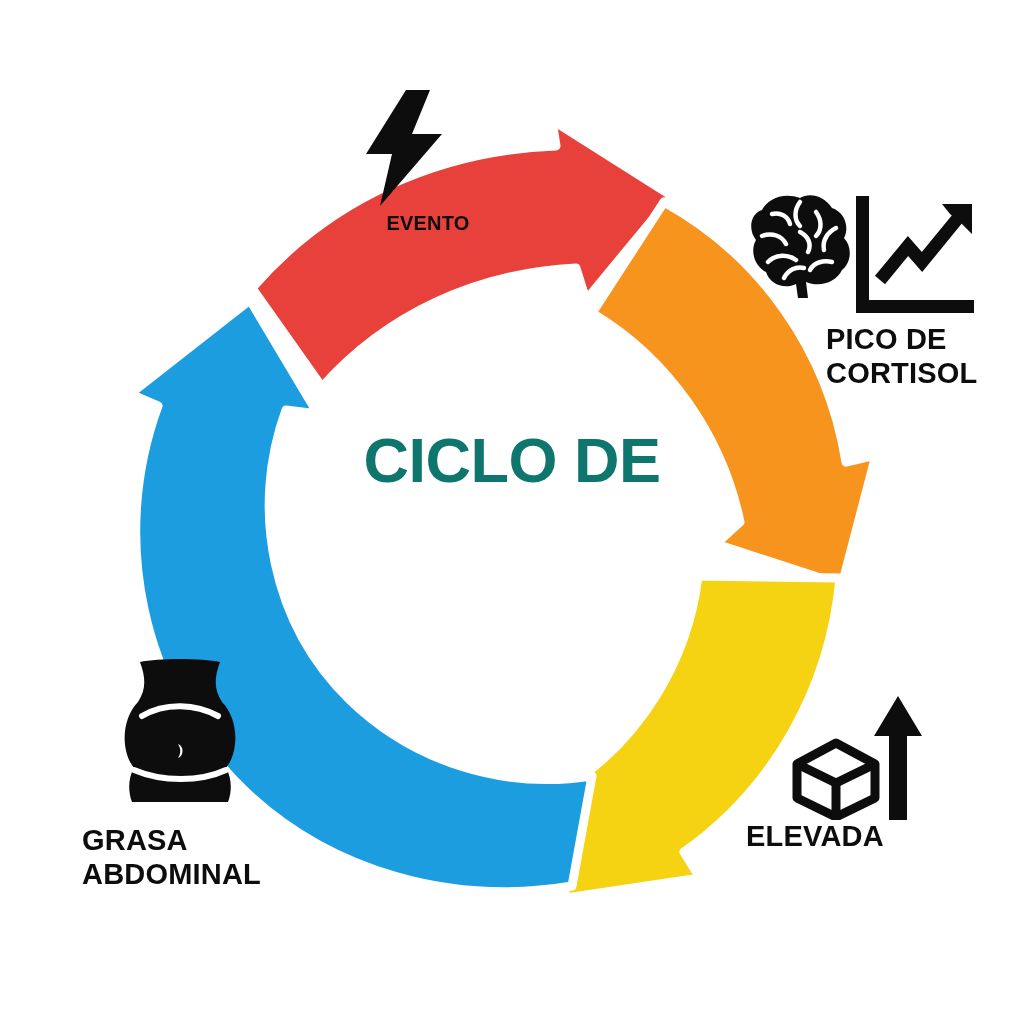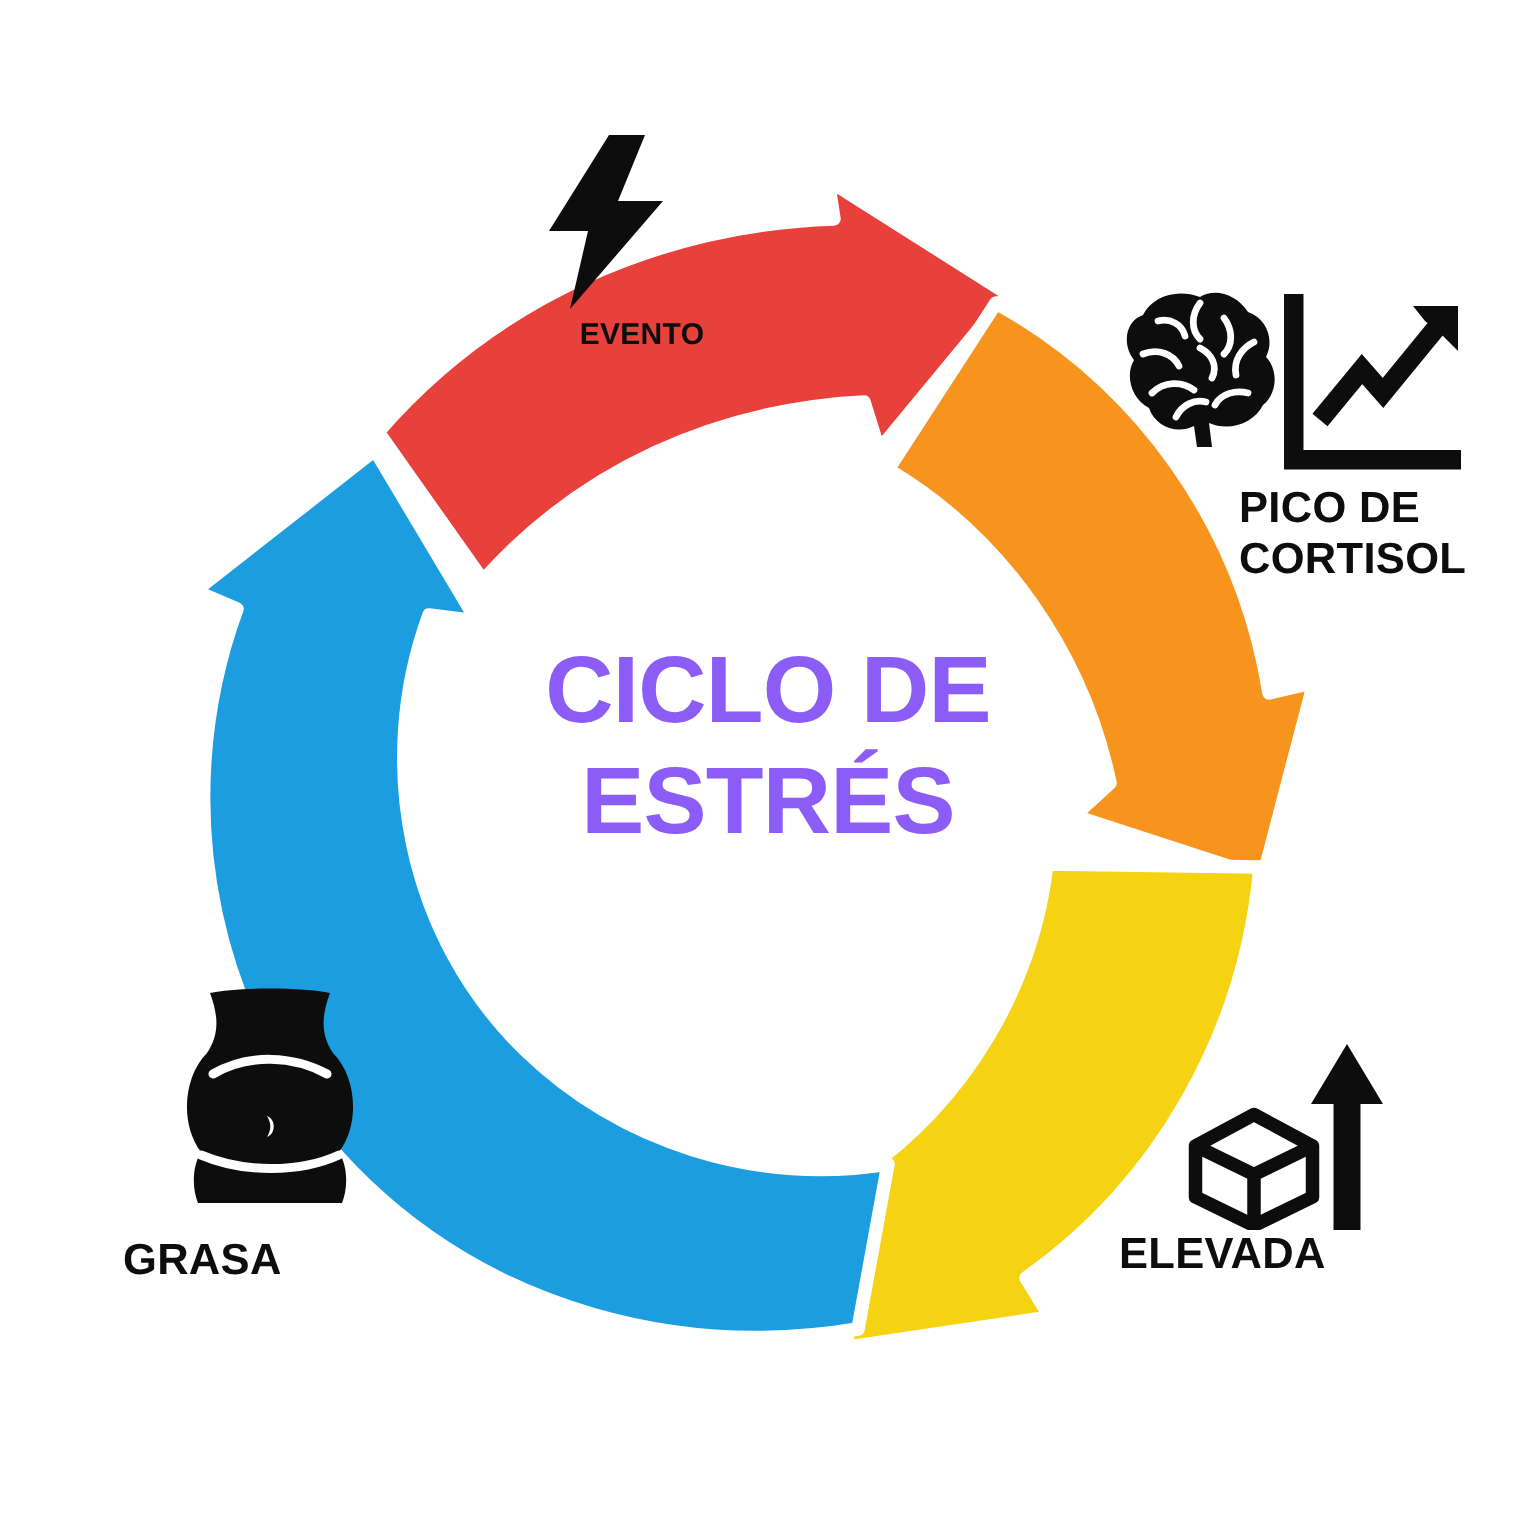--- a/index.html
+++ b/index.html
@@ -28,21 +28,21 @@
     height: 1024px;
   }
 
   
   .center-title {
     position: absolute;
     left: 262px;
     top: 424px;
     width: 500px;
     text-align: center;
-    color: #8b5cf6;
+    color: #0f766e;
     font-family: "Liberation Sans", sans-serif;
     font-weight: bold;
     font-size: 63px;
     line-height: 1.17;
     letter-spacing: -0.5px;
     text-transform: uppercase;
   }
   .center-title .t-line { display: block; white-space: nowrap; }
 
   
@@ -141,21 +141,20 @@
              L 250 300
              L 318 414
              L 286 410
              C 250 508, 272 624, 350 700
              C 414 762, 504 790, 592 776
              Z"></path>
   </svg>
 
   <div class="center-title">
     <span class="t-line">CICLO DE</span>
-    <span class="t-line">ESTRÉS</span>
   </div>
 
   <div class="icon-slot" id="icon-bolt">
     <svg viewBox="0 0 96 120" width="96" height="120">
       <path fill="#0D0D0D" d="M50 2 L10 66 L36 66 L24 118 L86 46 L56 46 L74 2 Z"></path>
     </svg>
   </div>
   <div class="node-label" id="label-evento">
     <span class="l-line">EVENTO</span>
   </div>
@@ -231,15 +230,16 @@
         C 28 32, 28 20, 22 4 Z"></path>
       <g fill="none" stroke="#FFFFFF" stroke-width="6" stroke-linecap="round">
         <path d="M24 58 C 48 44, 78 46, 100 58"></path>
         <path d="M16 112 C 44 124, 82 124, 108 112"></path>
       </g>
       <path fill="#FFFFFF" d="M60 86 C 66 88, 66 98, 60 100 C 63 95, 63 91, 60 86 Z"></path>
     </svg>
   </div>
   <div class="node-label" id="label-grasa">
     <span class="l-line">GRASA</span>
+    <span class="l-line">ABDOMINAL</span>
   </div>
 
 </div>
 
 </body></html>

